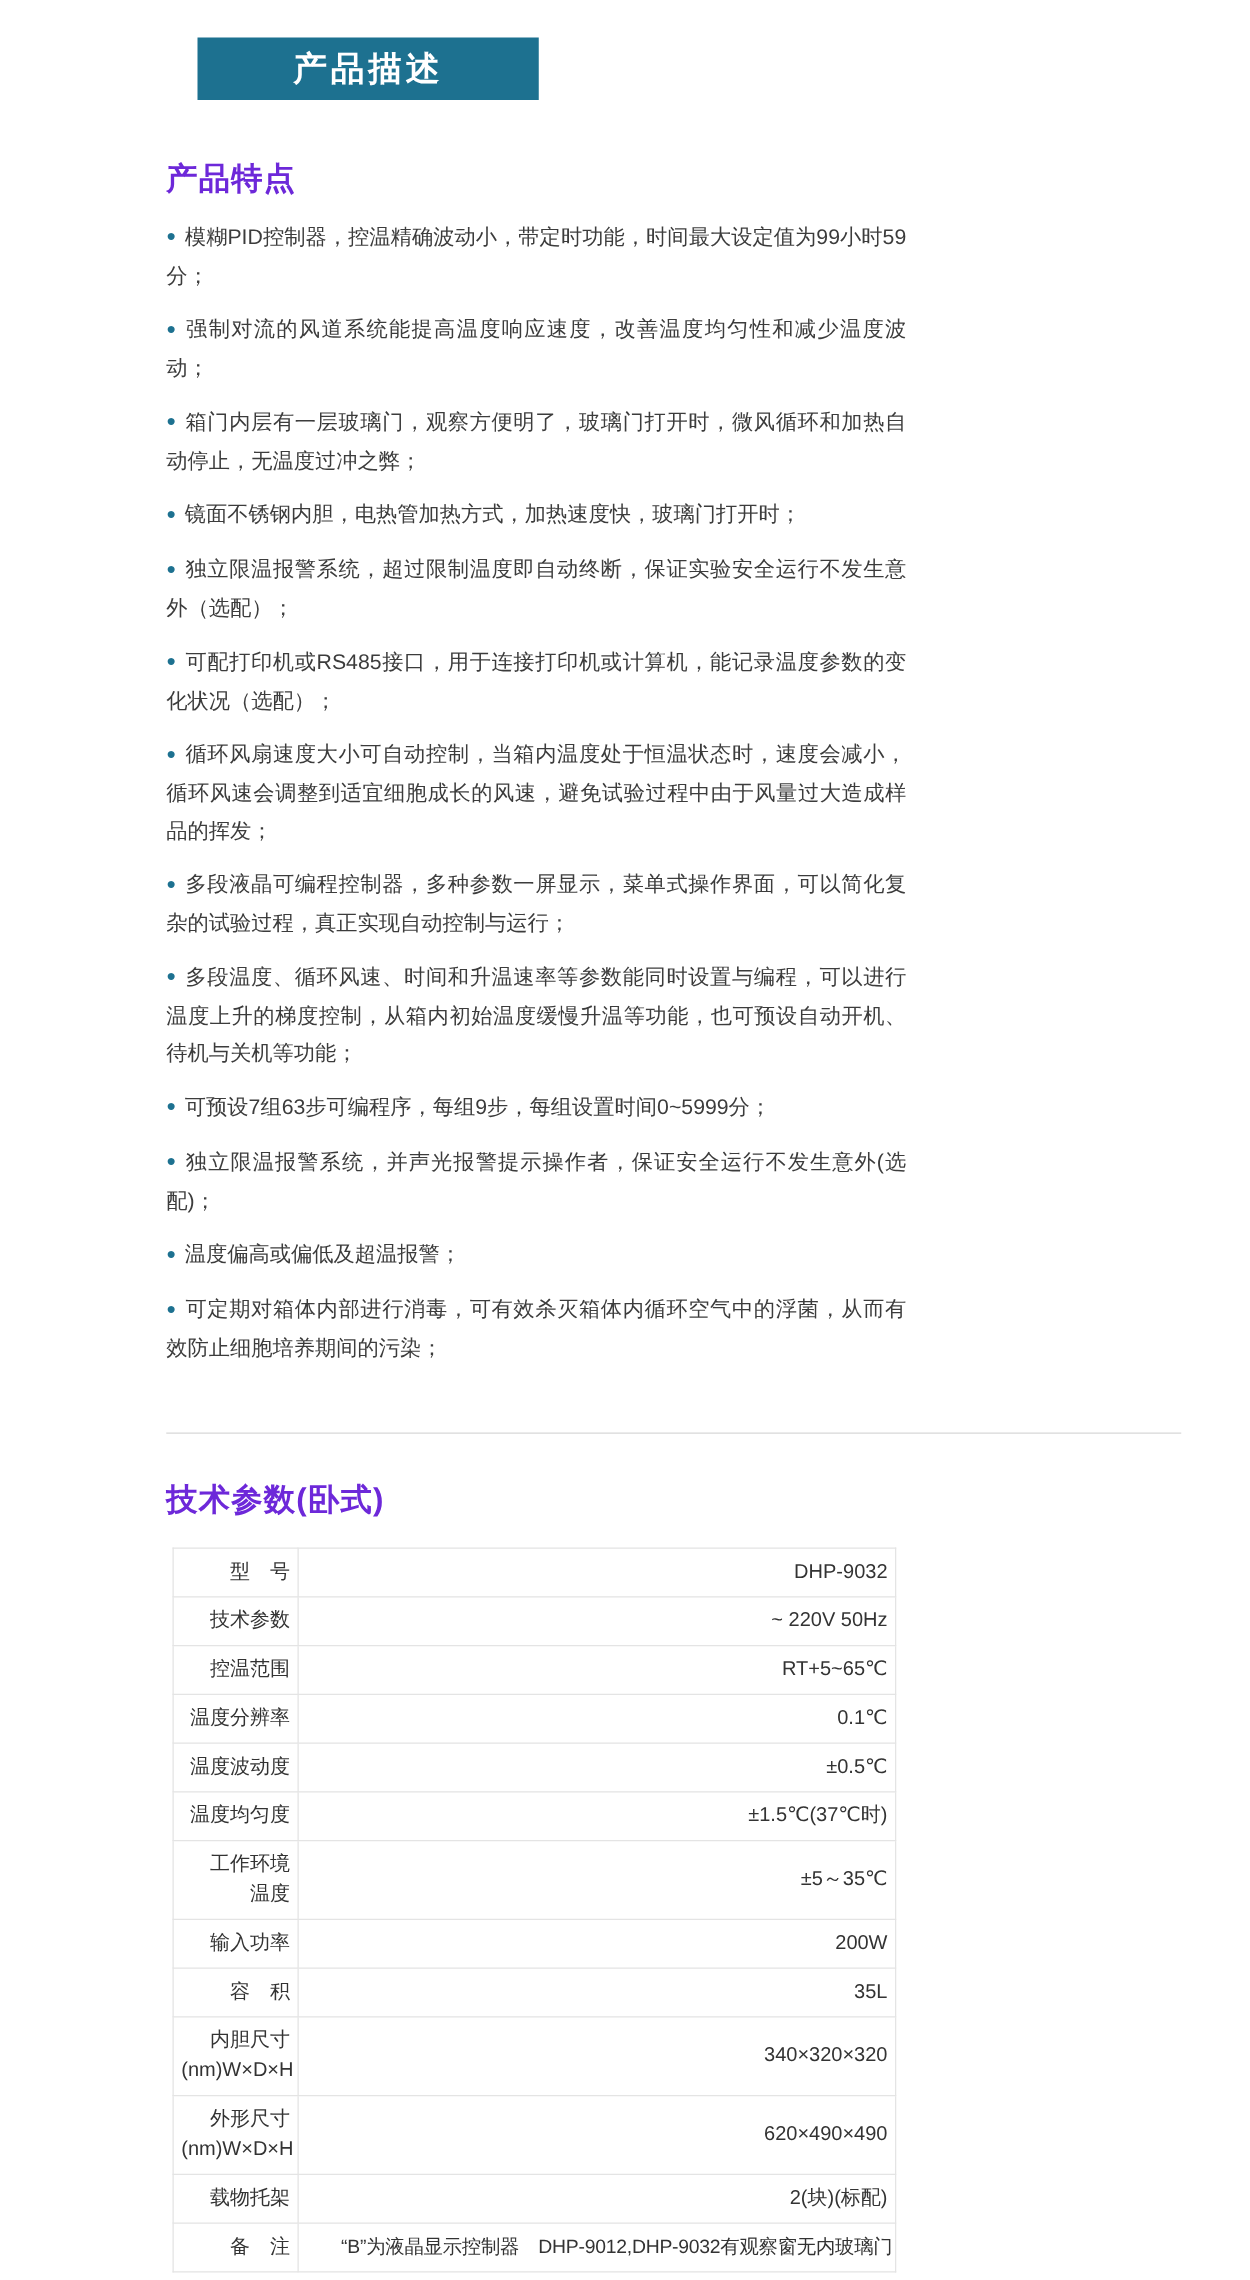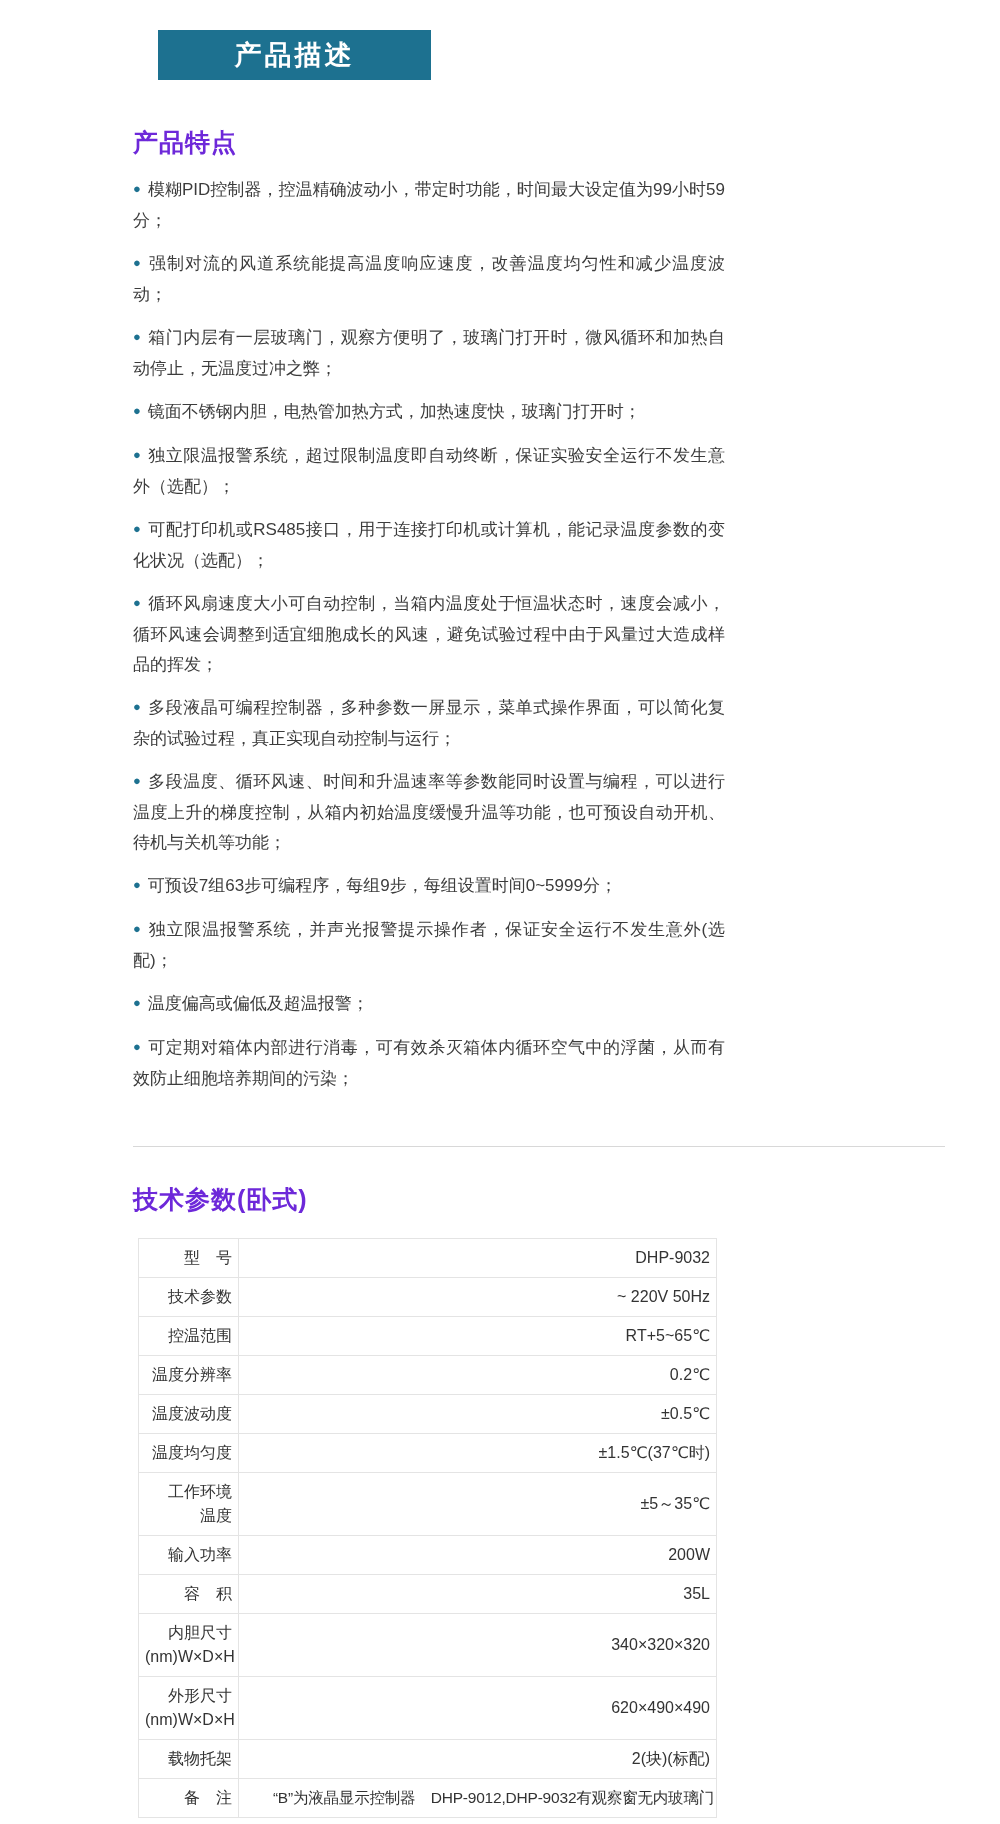--- a/index.html
+++ b/index.html
@@ -143,21 +143,21 @@
     <td class="spec-value">~ 220V 50Hz</td>
   </tr>
 
   <tr>
     <td class="spec-label">控温范围</td>
     <td class="spec-value">RT+5~65℃</td>
   </tr>
 
   <tr>
     <td class="spec-label">温度分辨率</td>
-    <td class="spec-value">0.2℃</td>
+    <td class="spec-value">0.1℃</td>
   </tr>
 
   <tr>
     <td class="spec-label">温度波动度</td>
     <td class="spec-value">±0.5℃</td>
   </tr>
 
   <tr>
     <td class="spec-label">温度均匀度</td>
     <td class="spec-value">±1.5℃(37℃时)</td>

